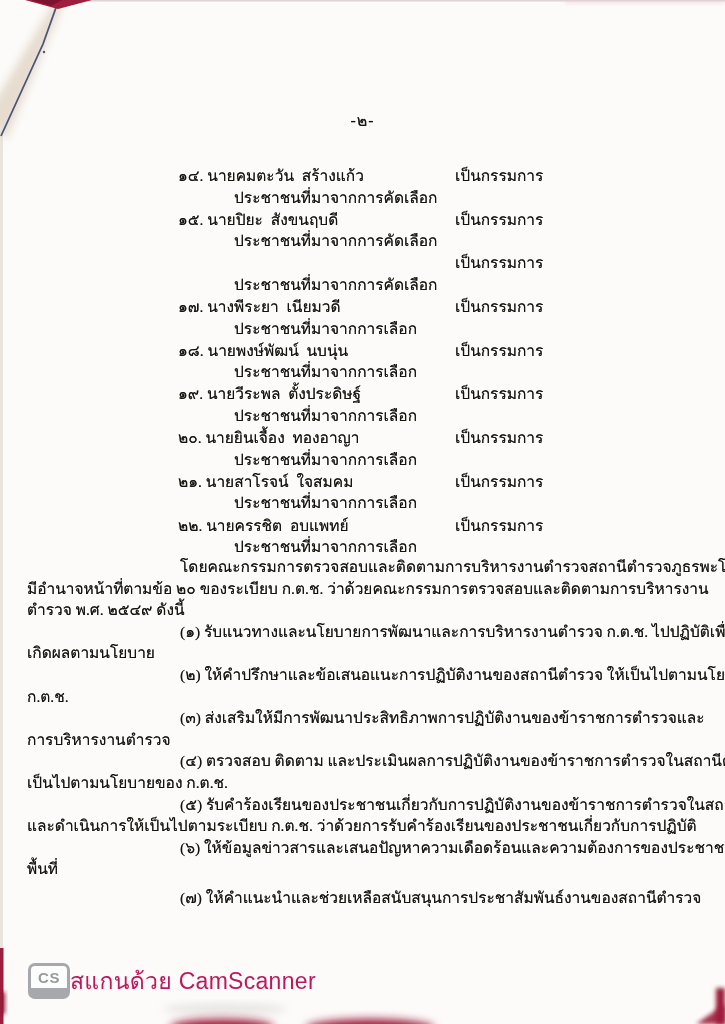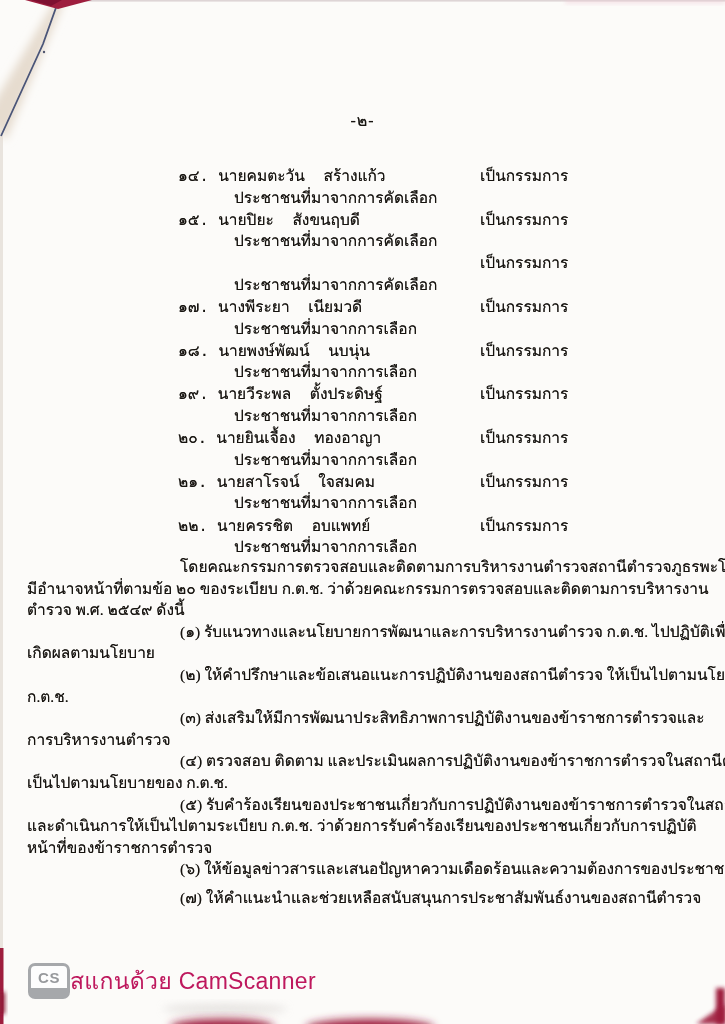--- a/index.html
+++ b/index.html
@@ -15,22 +15,22 @@
   #artifacts { position:absolute; left:0; top:0; width:725px; height:1024px; pointer-events:none; }
 
   .pageno {
     position:absolute; top:108px; left:0; width:100%;
     text-align:center; font-size:16px; letter-spacing:1px;
     text-shadow:0 0 0.6px rgba(20,18,16,0.65);
   }
 
   .committee { position:absolute; top:163px; left:0; width:725px; font-size:15.5px; }
   .crow  { position:relative; height:43.7px; }
-  .cname { position:absolute; left:178px; top:0; white-space:pre; text-shadow:0 0 0.6px rgba(20,18,16,0.65);font-family:Liberation Mono, monospace; }
-  .crole { position:absolute; left:480px; top:0; white-space:pre; text-shadow:0 0 0.6px rgba(20,18,16,0.65);text-align:right; }
+  .cname { position:absolute; left:178px; top:0; white-space:pre; text-shadow:0 0 0.6px rgba(20,18,16,0.65); }
+  .crole { position:absolute; left:455px; top:0; white-space:pre; text-shadow:0 0 0.6px rgba(20,18,16,0.65);text-align:right; }
   .csrc  { position:absolute; left:234px; top:21.6px; white-space:pre; text-shadow:0 0 0.6px rgba(20,18,16,0.65); }
 
   .duties { position:absolute; left:27px; top:556px; width:680px; font-size:15.5px; }
   .pline  { height:21.6px; line-height:21.6px; white-space:nowrap; text-shadow:0 0 0.6px rgba(20,18,16,0.65); }
   .pline.ind { padding-left:153px; }
   .pline.gap { margin-top:7px; }
 
   .footer {
     position:absolute; left:28px; top:963px;
     display:flex; align-items:center; gap:0;
@@ -138,22 +138,22 @@
     <div class="pline ind">(๑) รับแนวทางและนโยบายการพัฒนาและการบริหารงานตำรวจ ก.ต.ช. ไปปฏิบัติเพื่อให้</div>
     <div class="pline">เกิดผลตามนโยบาย</div>
     <div class="pline ind">(๒) ให้คำปรึกษาและข้อเสนอแนะการปฏิบัติงานของสถานีตำรวจ ให้เป็นไปตามนโยบาย</div>
     <div class="pline">ก.ต.ช.</div>
     <div class="pline ind">(๓) ส่งเสริมให้มีการพัฒนาประสิทธิภาพการปฏิบัติงานของข้าราชการตำรวจและ</div>
     <div class="pline">การบริหารงานตำรวจ</div>
     <div class="pline ind">(๔) ตรวจสอบ ติดตาม และประเมินผลการปฏิบัติงานของข้าราชการตำรวจในสถานีตำรวจให้</div>
     <div class="pline">เป็นไปตามนโยบายของ ก.ต.ช.</div>
     <div class="pline ind">(๕) รับคำร้องเรียนของประชาชนเกี่ยวกับการปฏิบัติงานของข้าราชการตำรวจในสถานีตำรวจ</div>
     <div class="pline">และดำเนินการให้เป็นไปตามระเบียบ ก.ต.ช. ว่าด้วยการรับคำร้องเรียนของประชาชนเกี่ยวกับการปฏิบัติ</div>
-    <div class="pline">หน้าที่ของข้าราชการตำรวจ</div>
     <div class="pline ind">(๖) ให้ข้อมูลข่าวสารและเสนอปัญหาความเดือดร้อนและความต้องการของประชาชนในเขต</div>
+    <div class="pline">พื้นที่</div>
     <div class="pline ind gap">(๗) ให้คำแนะนำและช่วยเหลือสนับสนุนการประชาสัมพันธ์งานของสถานีตำรวจ</div>
   </div>
 
   <div class="footer">
     <div class="cs-badge">CS</div>
     <div class="wm-text">สแกนด้วย CamScanner</div>
   </div>
 
 </div>
 

